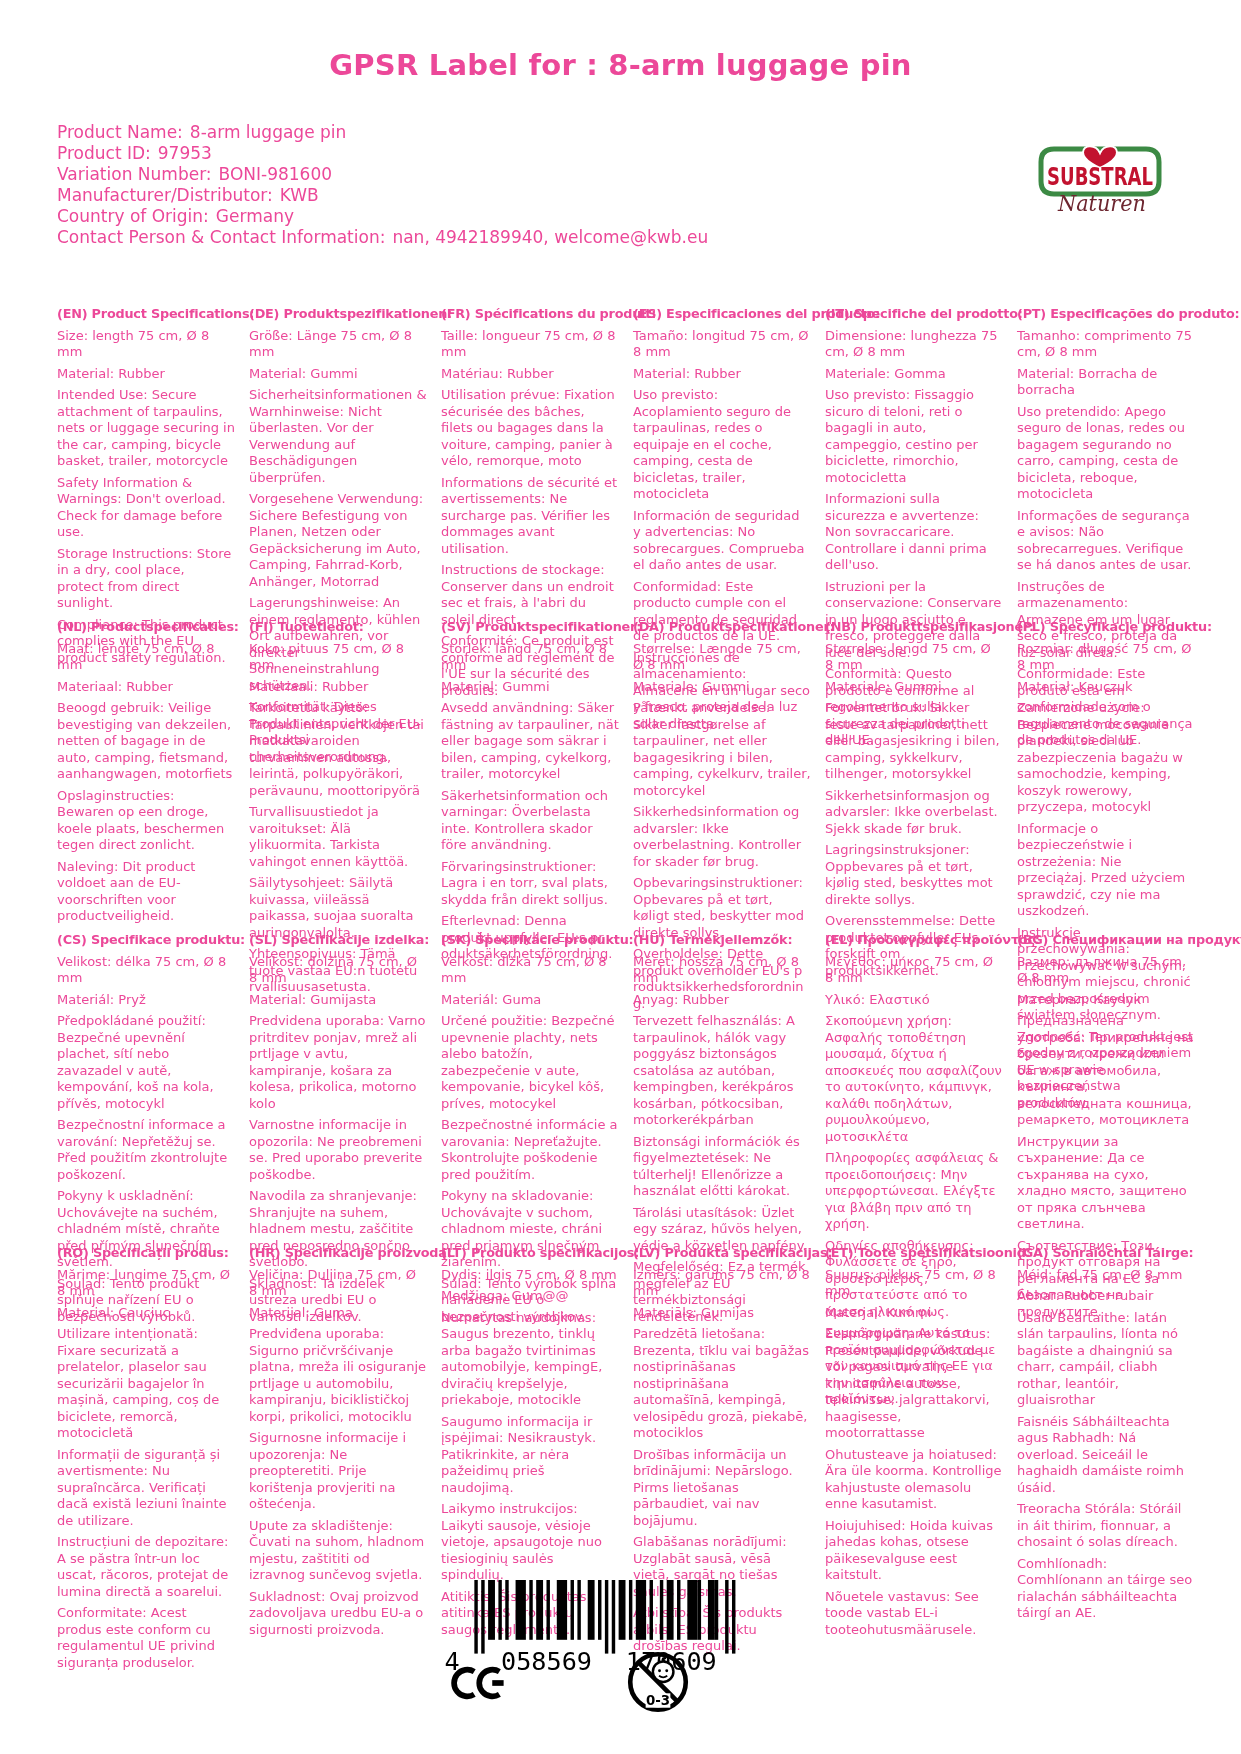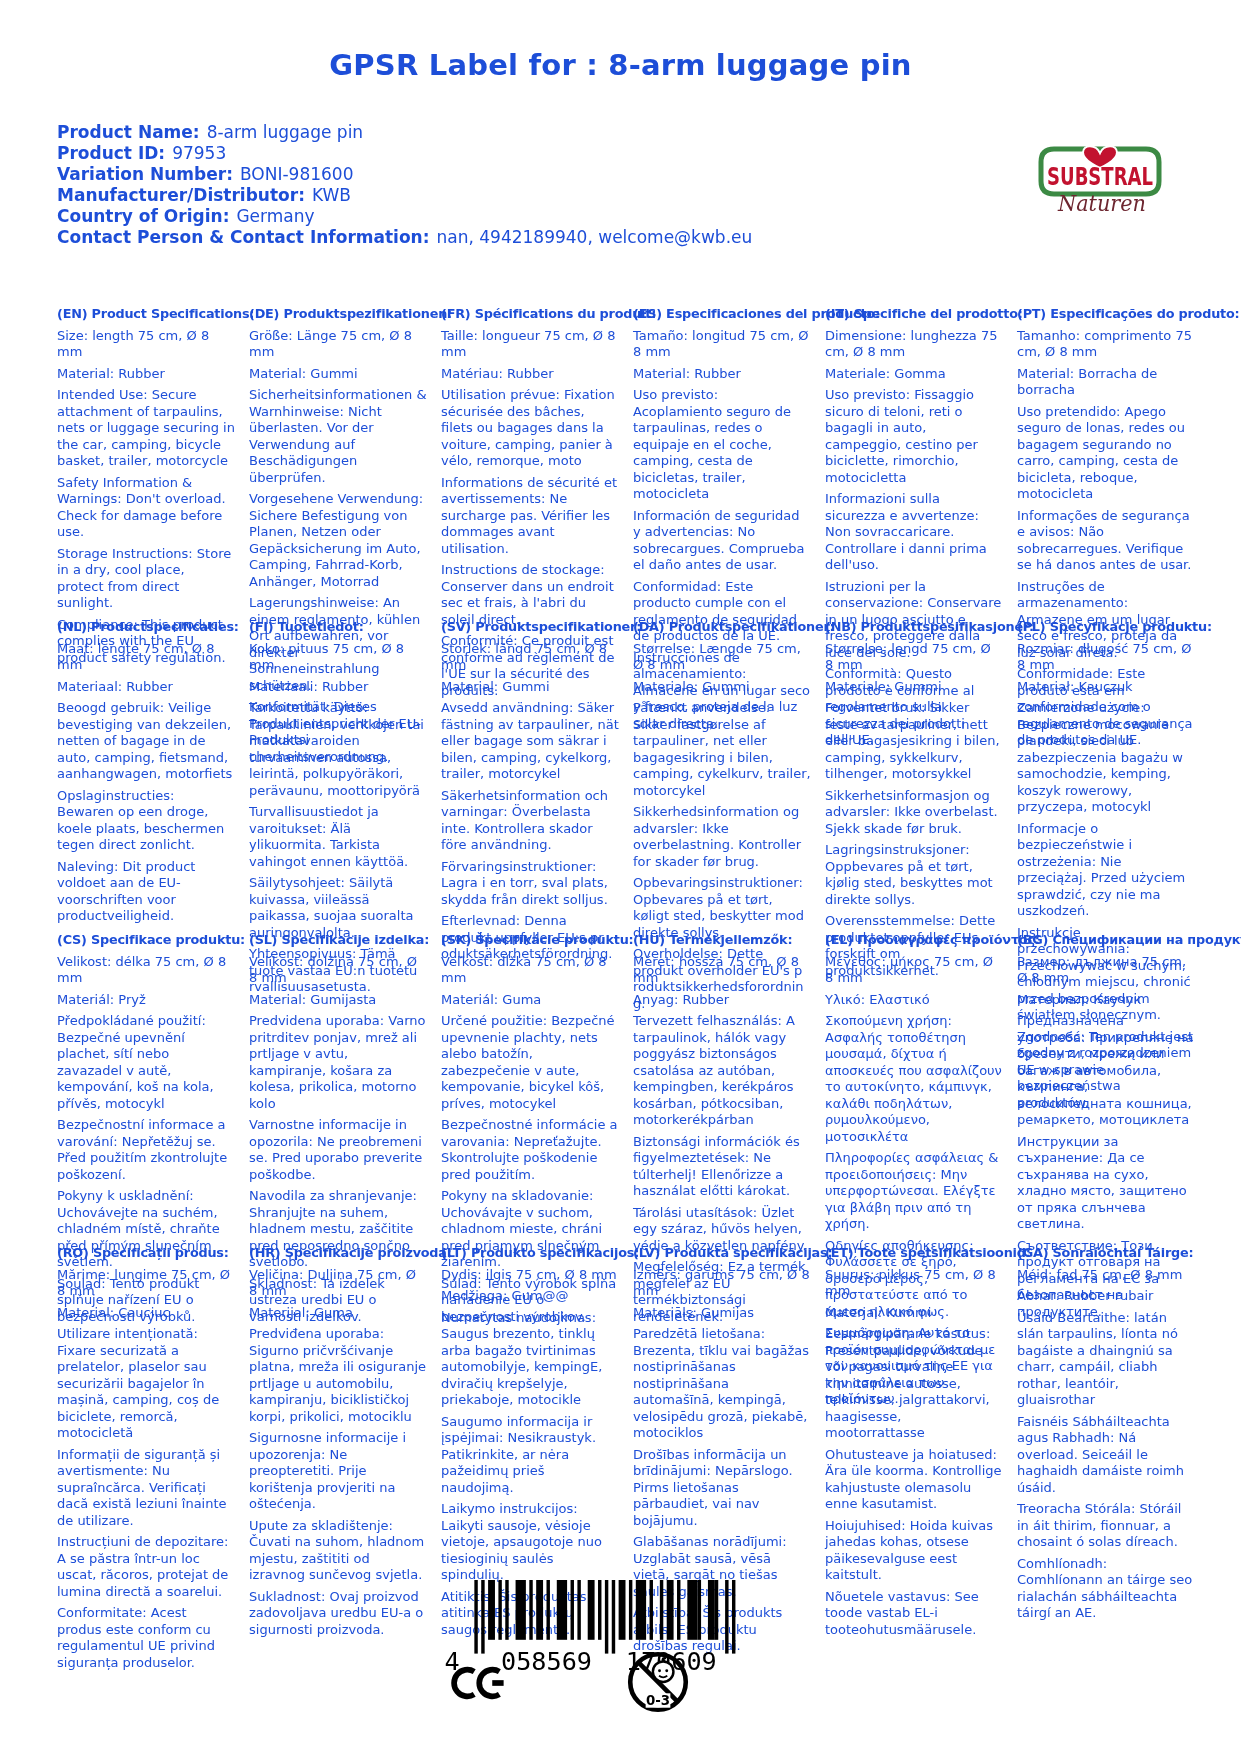--- a/index.html
+++ b/index.html
@@ -1,22 +1,22 @@
 <!DOCTYPE html>
 <html><head>
 <meta charset="utf-8">
 <style>
   html,body{margin:0;padding:0;background:#888;}
   .page{position:relative;width:1241px;height:1754px;background:#ffffff;
-        font-family:"DejaVu Sans",sans-serif;color:#1d4ed8;overflow:hidden;margin:0 auto;}
+        font-family:"DejaVu Sans",sans-serif;color:#ec4899;overflow:hidden;margin:0 auto;}
   .title{position:absolute;top:48px;left:0;right:0;text-align:center;
          font-size:29px;font-weight:bold;letter-spacing:.2px;}
   .pinfo{position:absolute;left:57px;top:122px;font-size:17px;line-height:21px;}
   .pinfo .row{white-space:nowrap;}
-  .pl{font-weight:bold;}
+  .pl{font-weight:normal;}
   .pv{margin-left:7px;}
   .logo{position:absolute;left:1030px;top:124px;width:140px;height:96px;}
   .grid{position:absolute;left:57px;top:306px;width:1138px;display:grid;
         grid-template-columns:repeat(6,178px);column-gap:14px;grid-auto-rows:313px;}
   .cell{font-size:13px;line-height:16.5px;overflow:visible;}
   .sec-h{font-weight:bold;font-size:12.8px;white-space:nowrap;letter-spacing:-.2px;}
   .sec-p{margin-top:5px;overflow-wrap:break-word;}
   .sec-p:first-of-type{margin-top:0;}
   .barcode{position:absolute;left:440px;top:1580px;}
   .ce{position:absolute;left:450px;top:1660px;}

